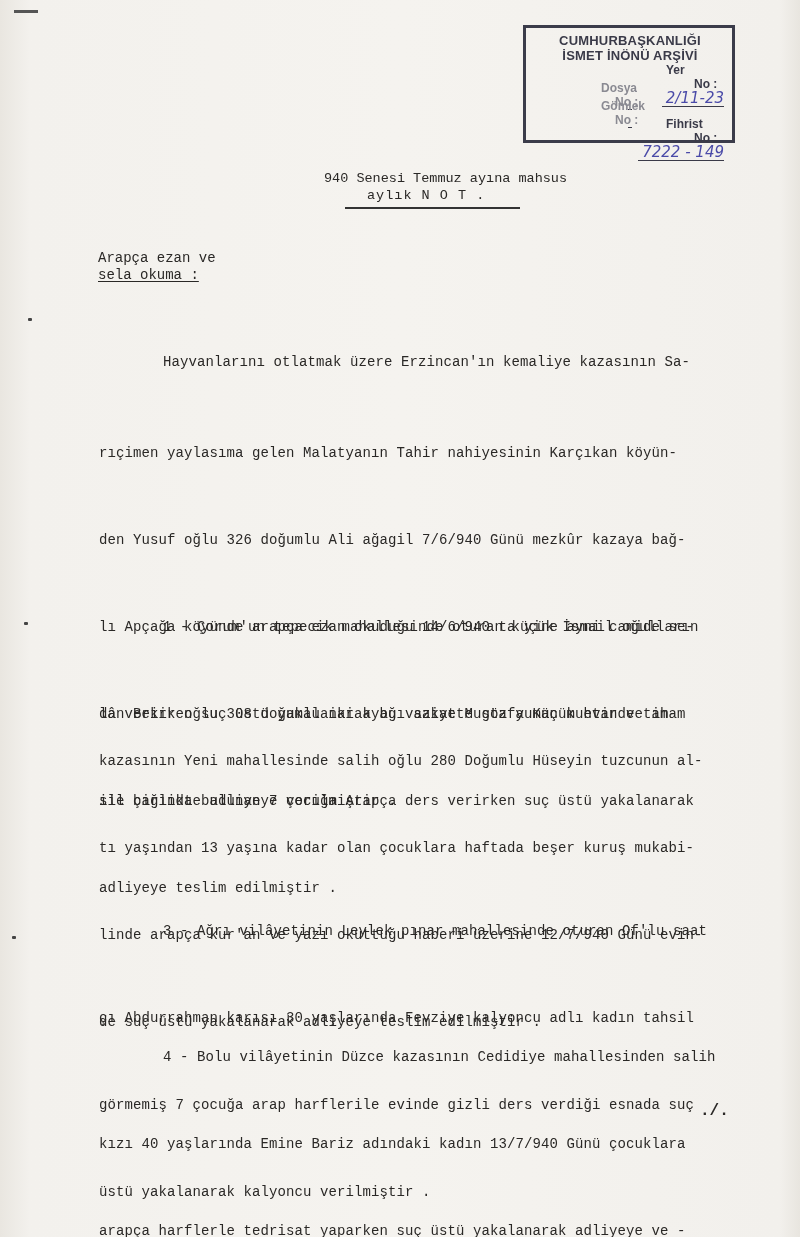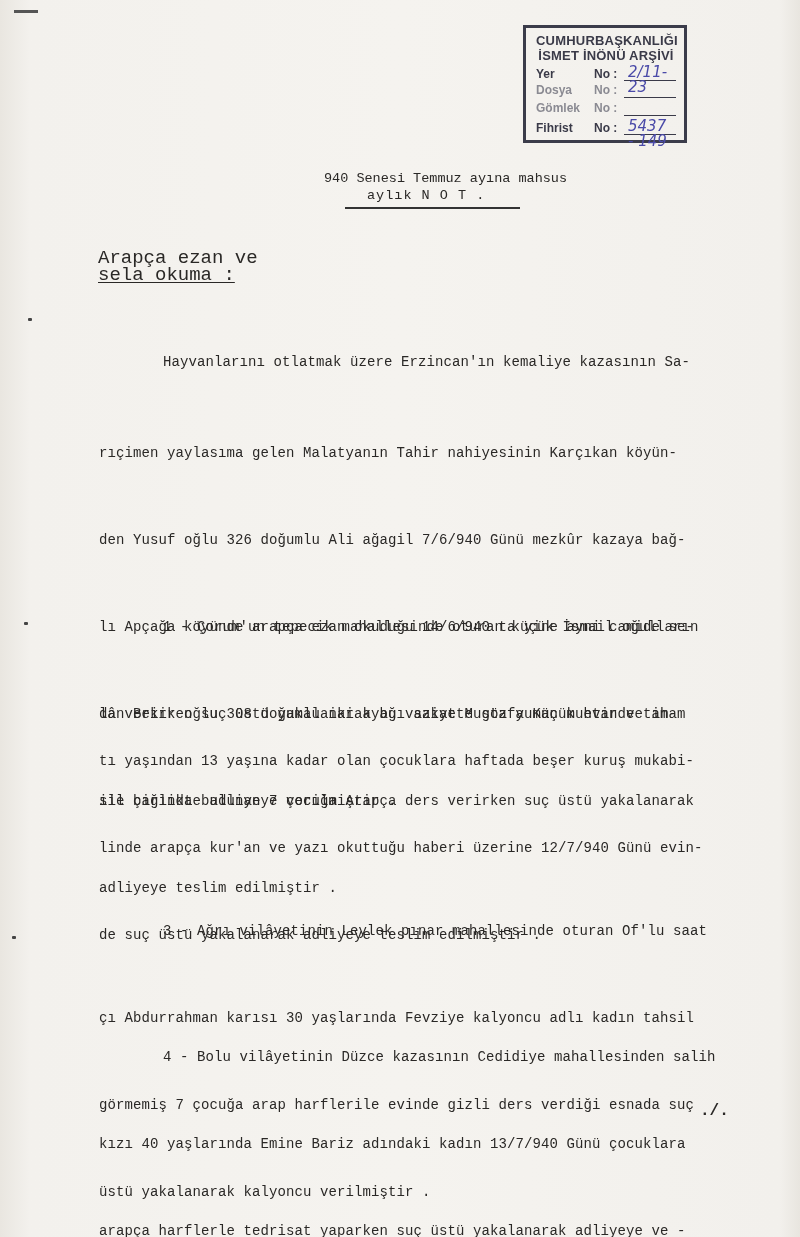--- a/index.html
+++ b/index.html
@@ -9,37 +9,37 @@
     position: relative; overflow: hidden;
     font-family: "Liberation Mono", "DejaVu Sans Mono", monospace;
     color: #2a2826;
   }
   .page {
     position: absolute; left: 0; top: 0; width: 800px; height: 1237px;
     background: linear-gradient(90deg, #e9e6e0 0px, #f3f1ed 30px, #f5f3ef 400px, #f2f0ec 780px, #e8e5df 800px);
   }
   .top-mark { position: absolute; left: 14px; top: 10px; width: 24px; height: 3px; background: #555; }
   .stamp {
-    position: absolute; left: 523px; top: 25px; width: 164px; height: 118px;
+    position: absolute; left: 523px; top: 25px; width: 212px; height: 118px;
     border: 3px solid #3b3c4a; box-sizing: border-box; padding: 5px 8px 4px 10px;
     font-family: "Liberation Sans", "DejaVu Sans", sans-serif; color: #3a3a48;
   }
   .stamp-title { text-align: center; font-weight: bold; font-size: 13px; line-height: 15px; letter-spacing: 0.2px; }
-  .stamp-row { display: flex; align-items: flex-end; font-size: 12px; font-weight: bold; height: 18px; }
+  .stamp-row { display: flex; align-items: flex-end; font-size: 12px; font-weight: bold; height: 18px; flex-direction: column; }
   .stamp-label { width: 58px; }
   .stamp-no { width: 30px; }
   .stamp-value {
     flex: 1; border-bottom: 1px solid #3a3a48; height: 15px;
     font-family: "DejaVu Sans", sans-serif; font-weight: normal; color: #4a4aa8; font-size: 15px; line-height: 15px; padding-left: 4px; font-style: italic;
   }
   .stamp-row.faint { color: #8a8a92; align-items: center; }
   .title-block { position: absolute; left: 324px; top: 170px; font-size: 13.5px; line-height: 17px; }
   .title-line2 { padding-left: 43px; letter-spacing: 1px; }
   .title-underline { position: absolute; left: 345px; top: 207px; width: 175px; height: 2px; background: #333; }
-  .section-heading { position: absolute; left: 98px; font-size: 19px; line-height: 17px; }
+  .section-heading { position: absolute; left: 98px; font-size: 14px; line-height: 17px; }
   .section-heading .ul { text-decoration: underline; text-underline-offset: 2px; }
   .para {
     position: absolute; left: 99px; width: 690px;
     font-size: 14px; line-height: 29px; white-space: pre; letter-spacing: 0.1px;
   }
   .para .line { display: block; }
   .para .indent { padding-left: 64px; }
   .closing { position: absolute; left: 700px; top: 1102px; font-size: 16px; font-weight: bold; }
   .margin-dot { position: absolute; width: 4px; height: 3px; background: #444; border-radius: 1px; }
 </style>
@@ -66,21 +66,21 @@
       <span class="stamp-value"></span>
     </div>
     <div class="stamp-row faint">
       <span class="stamp-label">Gömlek</span>
       <span class="stamp-no">No :</span>
       <span class="stamp-value"></span>
     </div>
     <div class="stamp-row">
       <span class="stamp-label">Fihrist</span>
       <span class="stamp-no">No :</span>
-      <span class="stamp-value">5437 - 149</span>
+      <span class="stamp-value">7222 - 149</span>
     </div>
   </div>
 
   <div class="title-block">
     <div>940 Senesi Temmuz ayına mahsus</div>
     <div class="title-line2">aylık N O T .</div>
   </div>
   <div class="title-underline"></div>
 
   <div class="section-heading" style="top:250px">
@@ -98,20 +98,21 @@
 
 
   <div class="para" style="top:555px">
     <span class="line indent">1 - Çorum'un tepecik mahallesinde oturan küçük İsmail oğulların</span>
     <span class="line">dan Bekir oğlu 308 doğumlu iki ayağı sakat Mustafa Küçük evinde tah-</span>
     <span class="line">sil çağında bulunan 7 çocuğa Arapça ders verirken suç üstü yakalanarak</span>
     <span class="line">adliyeye teslim edilmiştir .</span>
   </div>
 
   <div class="para" style="top:689px">
+    <span class="line">kazasının Yeni mahallesinde salih oğlu 280 Doğumlu Hüseyin tuzcunun al-</span>
     <span class="line">tı yaşından 13 yaşına kadar olan çocuklara haftada beşer kuruş mukabi-</span>
     <span class="line">linde arapça kur'an ve yazı okuttuğu haberi üzerine 12/7/940 Günü evin-</span>
     <span class="line">de suç üstü yakalanarak adliyeye teslim edilmiştir .</span>
   </div>
 
   <div class="para" style="top:859px">
     <span class="line indent">3 - Ağrı vilâyetinin Leylek pınar mahallesinde oturan Of'lu saat</span>
     <span class="line">çı Abdurrahman karısı 30 yaşlarında Fevziye kalyoncu adlı kadın tahsil</span>
     <span class="line">görmemiş 7 çocuğa arap harflerile evinde gizli ders verdiği esnada suç</span>
     <span class="line">üstü yakalanarak kalyoncu verilmiştir .</span>

